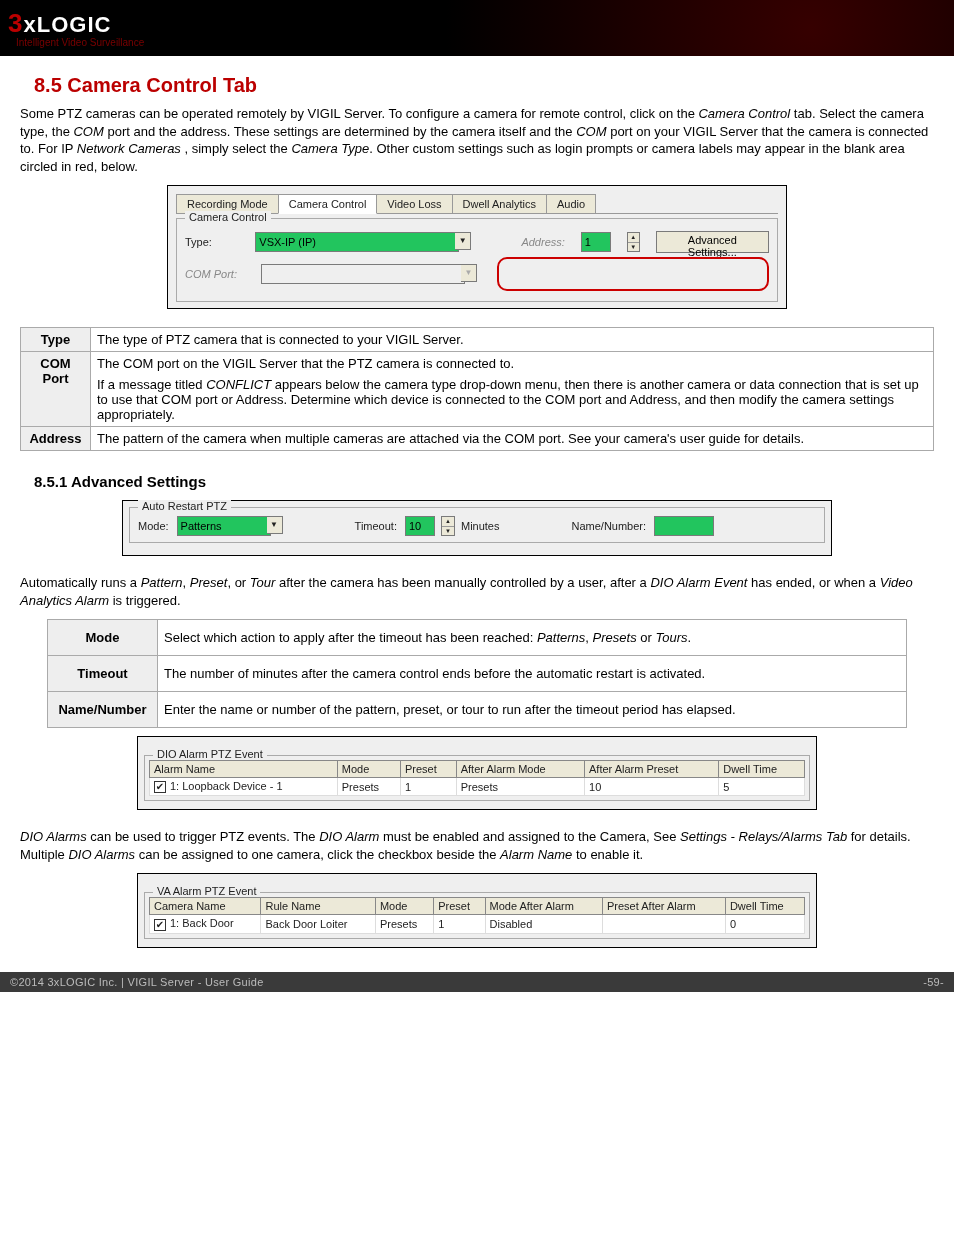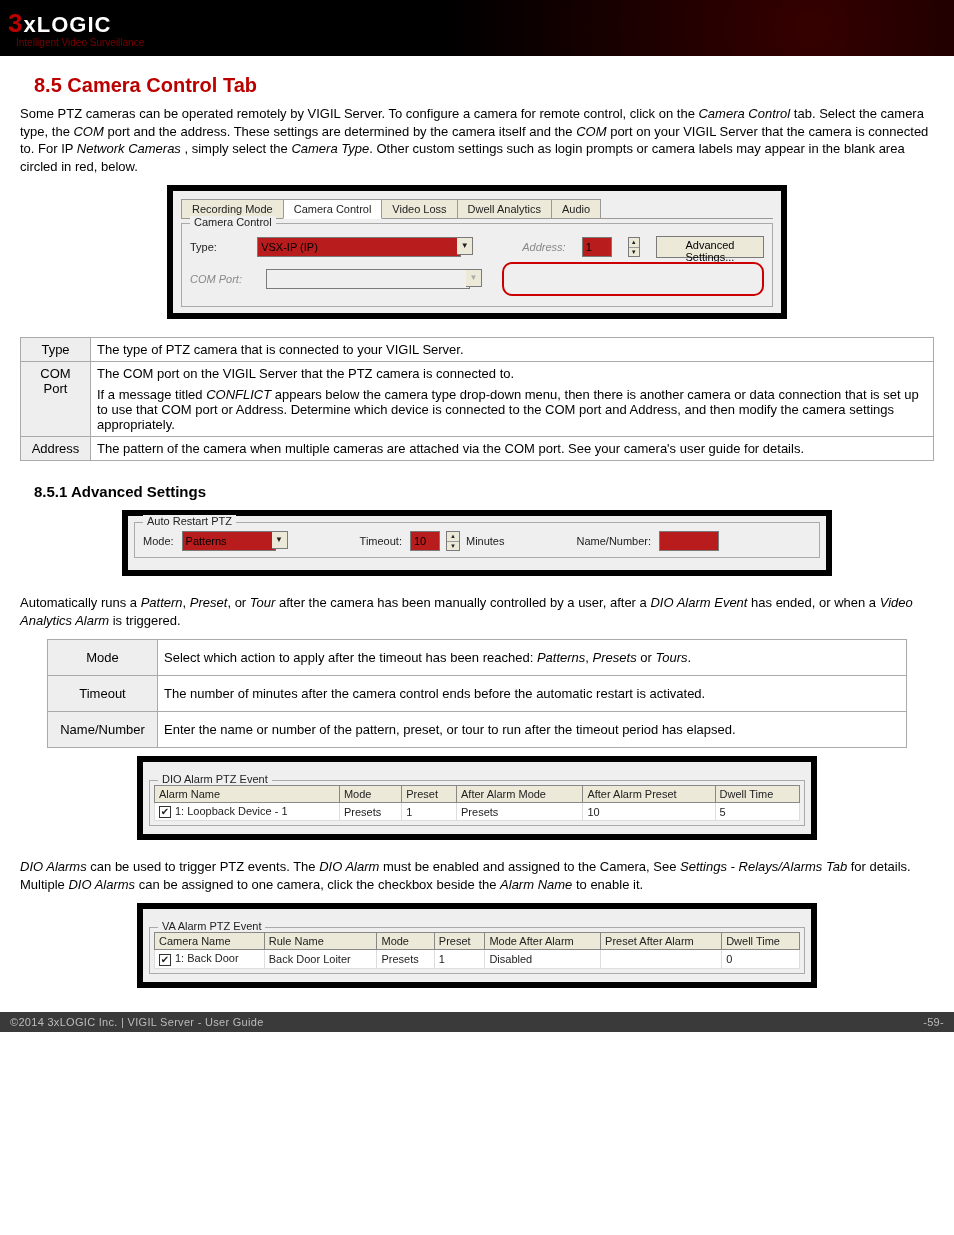--- a/index.html
+++ b/index.html
@@ -24,43 +24,43 @@
   .logo .x { color:#fff; font-weight:900; font-size:22px; font-family:Arial,sans-serif; margin:0 1px;}
   .logo .logic { color:#fff; font-weight:900; font-size:22px; letter-spacing:1px; font-family:Arial,sans-serif;}
   .logo-sub { color:#7a0000; font-size:10px; margin-left:8px; margin-top:-2px;}
   .content { padding: 8px 20px 6px 20px; }
   h2.section { color:#b00; font-size:20px; font-weight:bold; margin:10px 0 8px 14px; font-family:"Trebuchet MS",sans-serif;}
   h3.subsection { color:#000; font-size:15px; font-weight:bold; margin:22px 0 10px 14px; font-family:"Trebuchet MS",sans-serif;}
   p.body { margin:4px 0 10px 0; line-height:1.35; }
   em.it { font-style: italic; }
 
   
-  .panel { background:#efefef; border:6px solid #000000; margin:4px auto 18px auto; font-family:"Tahoma","Segoe UI",sans-serif; font-size:11px; color:#222; }
+  .panel { background:#efefef; border:1px solid #000000; margin:4px auto 18px auto; font-family:"Tahoma","Segoe UI",sans-serif; font-size:11px; color:#222; }
   .panel1 { width:620px; padding:6px 8px 2px 8px; }
   .tabs { display:flex; align-items:flex-end; border-bottom:1px solid #999; height:22px; margin-bottom:2px;}
   .tab { padding:3px 10px 3px 10px; border:1px solid #999; border-bottom:none; background:#ece9d8; margin-right:-1px; font-size:11px; position:relative;}
   .tab.active { background:#fff; font-weight:normal; border-bottom:1px solid #fff; top:1px;}
   .fieldset { border:1px solid #aaa; margin:4px 0; padding:8px 8px 6px 8px; position:relative;}
   .fieldset .legend { position:absolute; top:-8px; left:8px; background:#efefef; padding:0 4px; font-size:11px;}
   .row { display:flex; align-items:center; gap:16px; margin:4px 0;}
   .lbl { width:60px; }
-  select.win, input.win { border:1px solid #7a7a7a; background:#b91c1c; font-size:11px; height:20px; padding:1px 3px;}
+  select.win, input.win { border:1px solid #7a7a7a; background:#22c55e; font-size:11px; height:20px; padding:1px 3px;}
   input.win.small { width:30px; text-align:left;}
   .spin { display:inline-flex; flex-direction:column; border:1px solid #7a7a7a; height:20px; width:14px; background:#ece9d8;}
   .spin div{flex:1; font-size:6px; text-align:center; line-height:8px; border-bottom:1px solid #999;}
   .spin div:last-child{border-bottom:none;}
   button.win { background:#ece9d8; border:1px solid #7a7a7a; font-size:11px; padding:2px 10px; height:22px;}
   .redbox { border:2px solid #c00; border-radius:10px; height:34px; flex:1; margin-left:4px;}
   .gray { color:#888;font-style:italic; }
   .dropdown-caret { display:inline-block; width:16px; height:18px; border:1px solid #7a7a7a; border-left:none; background:#ece9d8; text-align:center; line-height:16px; font-size:8px; vertical-align:top; margin-left:-4px;}
 
   
   table.def { border-collapse:collapse; width:100%; margin:6px 0 4px 0; }
   table.def td, table.def th { border:1px solid #aaa; padding:4px 6px; vertical-align:top; font-size:13px; }
-  table.def th { background:#eee; font-weight:normal; text-align:center; width:70px; }
+  table.def th { background:#eee; font-weight:bold; text-align:center; width:70px; }
   table.def2 { width:860px; margin:8px auto; }
   table.def2 th { width:110px; padding:10px 6px; }
   table.def2 td { padding:10px 6px; }
 
   
   .panel2 { width:710px; padding:2px 6px 8px 6px; }
   .row2 { display:flex; align-items:center; gap:6px; }
   .row2 .lbl2{ margin-right:2px;}
   input.win.med { width:60px;}
 

